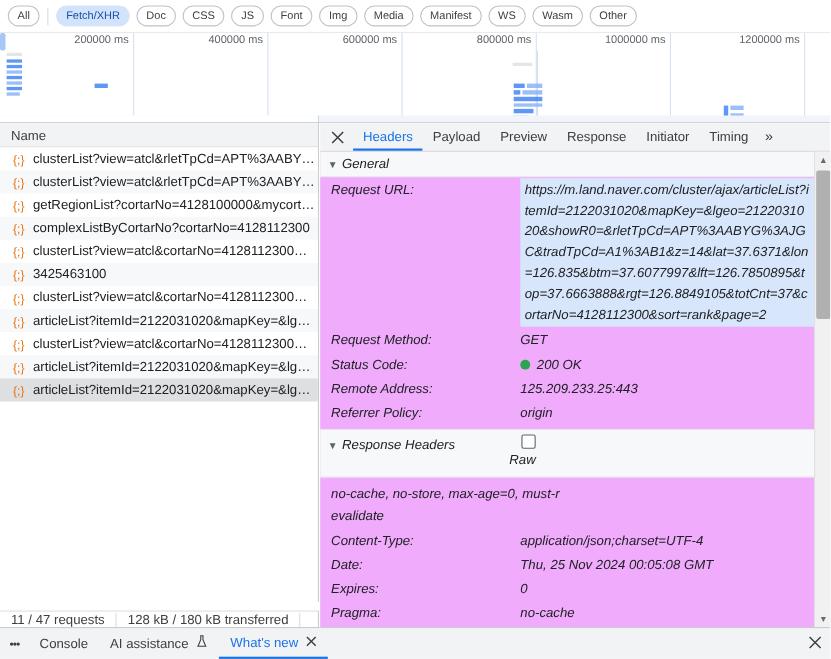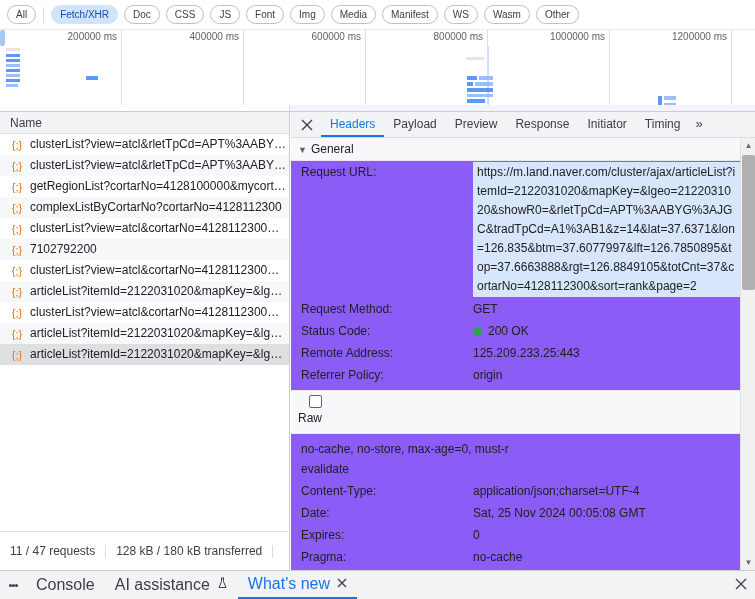--- a/index.html
+++ b/index.html
@@ -120,21 +120,21 @@
     margin-right: 5px;
     position: relative;
   }
   .row-ico svg { display:block; }
   .row-name {
     overflow: hidden; text-overflow: ellipsis; white-space: nowrap;
   }
 
   
   .statusbar {
-    position: absolute; left: 0; bottom: 29px; width: 290px; height: 39px;
+    position: absolute; left: 0; bottom: 29px; width: 290px; height: 15px;
     background: #ffffff;
     border-top: 1px solid #e0e0e0;
     border-right: 1px solid #c9cdd2;
     display: flex; align-items: center;
     font-size: 12px; color: #3c4043;
   }
   .statusbar .seg { padding: 0 10px; }
   .statusbar .vsep { width: 1px; height: 13px; background: #dadce0; }
 
   
@@ -166,21 +166,22 @@
     color: #1a73e8;
     border-bottom: 2px solid #1a73e8;
   }
   .dt-more {
     height: 25px; line-height: 23px; padding: 0 6px; color: #3c4043; font-size: 13px;
   }
 
   .detail-body {
     position: absolute; top: 26px; left: 0; right: 0; bottom: 0;
     overflow: hidden;
-    background: #8b5cf6;
+    background: #f0abfc;
+    font-style: italic;
   }
 
   .sec-title {
     height: 23px; line-height: 23px;
     padding-left: 7px;
     font-size: 12px;
     color: #202124;
     background: #f7f8fa;
     border-bottom: 1px solid #e7e9eb;
   }
@@ -259,21 +260,21 @@
     display:flex; align-items:center; justify-content:center;
     color:#3c4043;
   }
   .dots span {
     display:block; width:3px; height:3px; border-radius:50%;
     background:#3c4043; margin:1.5px 0;
   }
   .dtab {
     height: 28px; line-height: 28px;
     padding: 0 10px;
-    font-size: 16px; color: #3c4043;
+    font-size: 12px; color: #3c4043;
     display:flex; align-items:center; gap:7px;
     white-space: nowrap;
   }
   .dtab.active { color: #1a73e8; border-bottom: 2px solid #1a73e8; }
   .dtab .x { font-size: 12px; color:#3c4043; }
   .drawer-close {
     margin-left: auto; margin-right: 8px;
     font-size: 13px; color: #3c4043;
   }
   .flask { font-size: 12px; }
@@ -397,21 +398,21 @@
           </svg>
         </span>
       <span class="row-name">clusterList?view=atcl&amp;cortarNo=4128112300…</span>
     </div>
     <div class="row even">
       <span class="row-ico">
           <svg width="16" height="16" viewBox="0 0 16 16">
             <text x="8" y="12" font-size="11" fill="#e8710a" text-anchor="middle" font-family="Liberation Sans">{;}</text>
           </svg>
         </span>
-      <span class="row-name">7102792200</span>
+      <span class="row-name">3425463100</span>
     </div>
     <div class="row odd">
       <span class="row-ico">
           <svg width="16" height="16" viewBox="0 0 16 16">
             <text x="8" y="12" font-size="11" fill="#e8710a" text-anchor="middle" font-family="Liberation Sans">{;}</text>
           </svg>
         </span>
       <span class="row-name">clusterList?view=atcl&amp;cortarNo=4128112300…</span>
     </div>
     <div class="row even">
@@ -497,36 +498,39 @@
         <div class="k">Remote Address:</div>
         <div class="v">125.209.233.25:443</div>
       </div>
 
       <div class="kv" style="padding-bottom:5px;">
         <div class="k">Referrer Policy:</div>
         <div class="v">origin</div>
       </div>
 
       <div class="resp-head">
+        <div class="lbl">
+          <span class="tri">▼</span><span>Response Headers</span>
+        </div>
         <div class="raw-wrap">
           <div class="raw-box"></div>
           <div class="raw-lbl">Raw</div>
         </div>
       </div>
 
       <div class="kv" style="padding-top:5px;">
         <div class="v" style="max-width:212px;">no-cache, no-store, max-age=0, must-revalidate</div>
       </div>
       <div class="kv">
         <div class="k">Content-Type:</div>
         <div class="v">application/json;charset=UTF-4</div>
       </div>
       <div class="kv">
         <div class="k">Date:</div>
-        <div class="v">Sat, 25 Nov 2024 00:05:08 GMT</div>
+        <div class="v">Thu, 25 Nov 2024 00:05:08 GMT</div>
       </div>
       <div class="kv">
         <div class="k">Expires:</div>
         <div class="v">0</div>
       </div>
       <div class="kv">
         <div class="k">Pragma:</div>
         <div class="v">no-cache</div>
       </div>
       <div class="kv">

